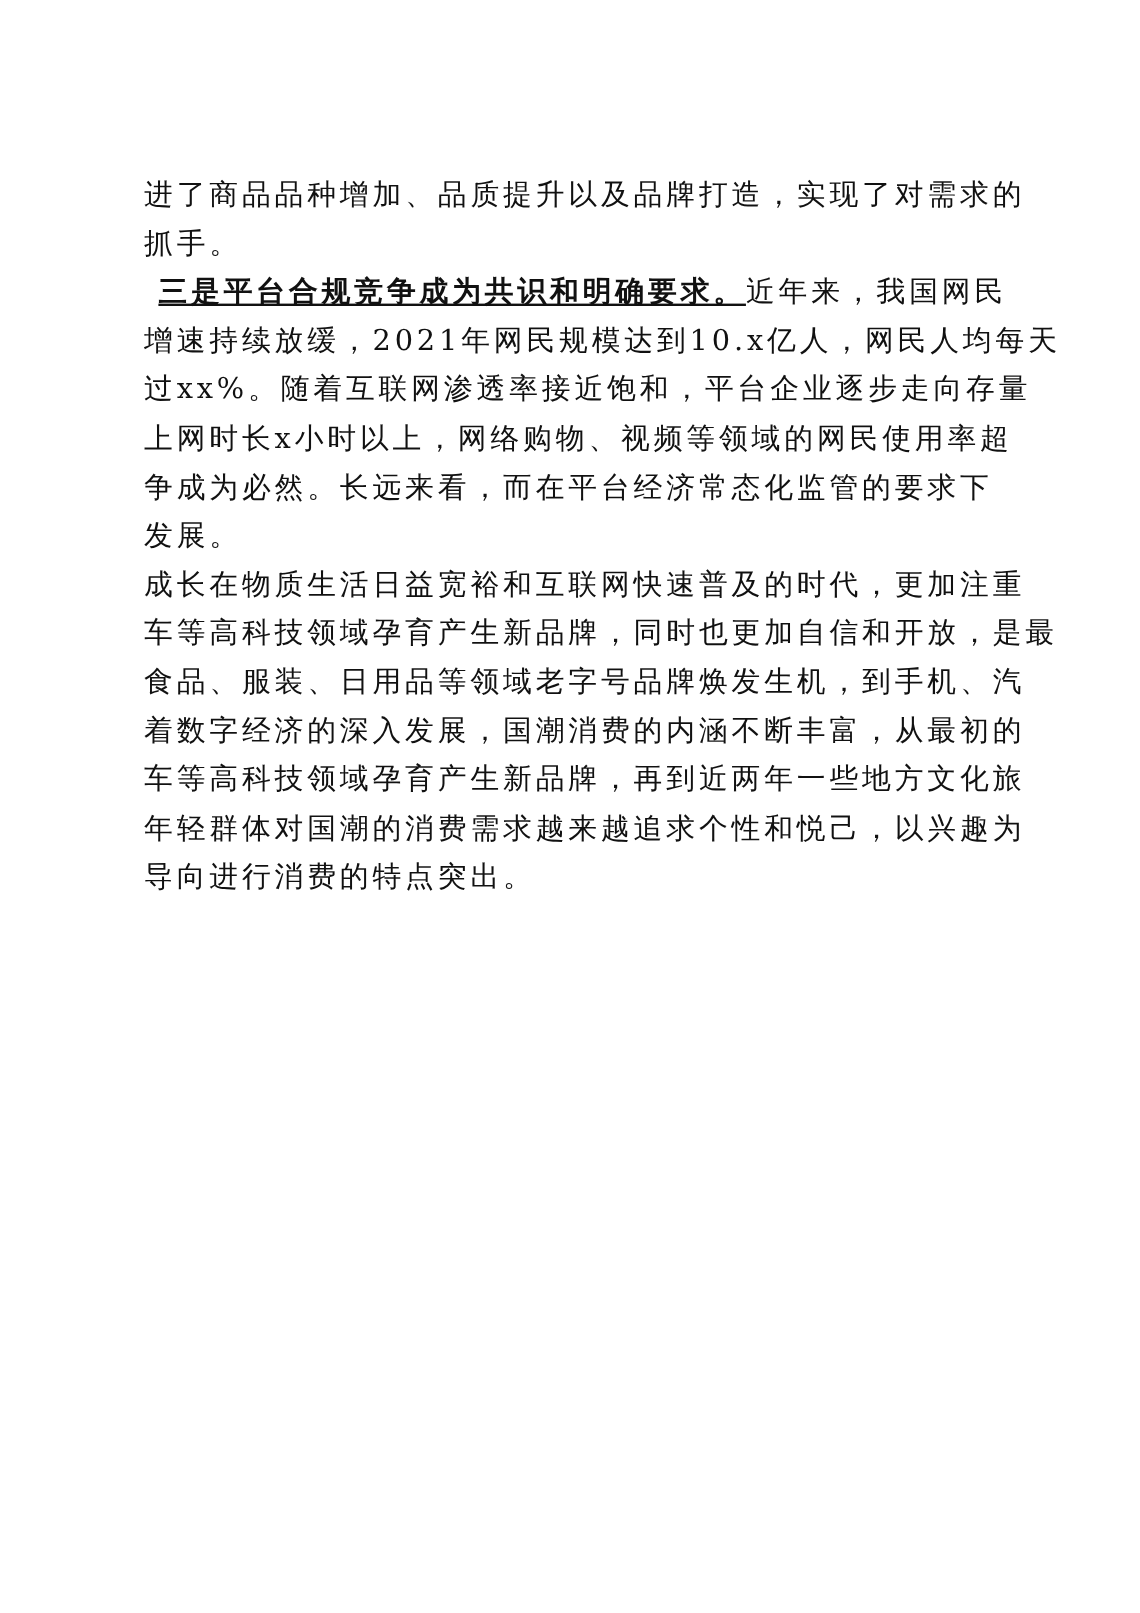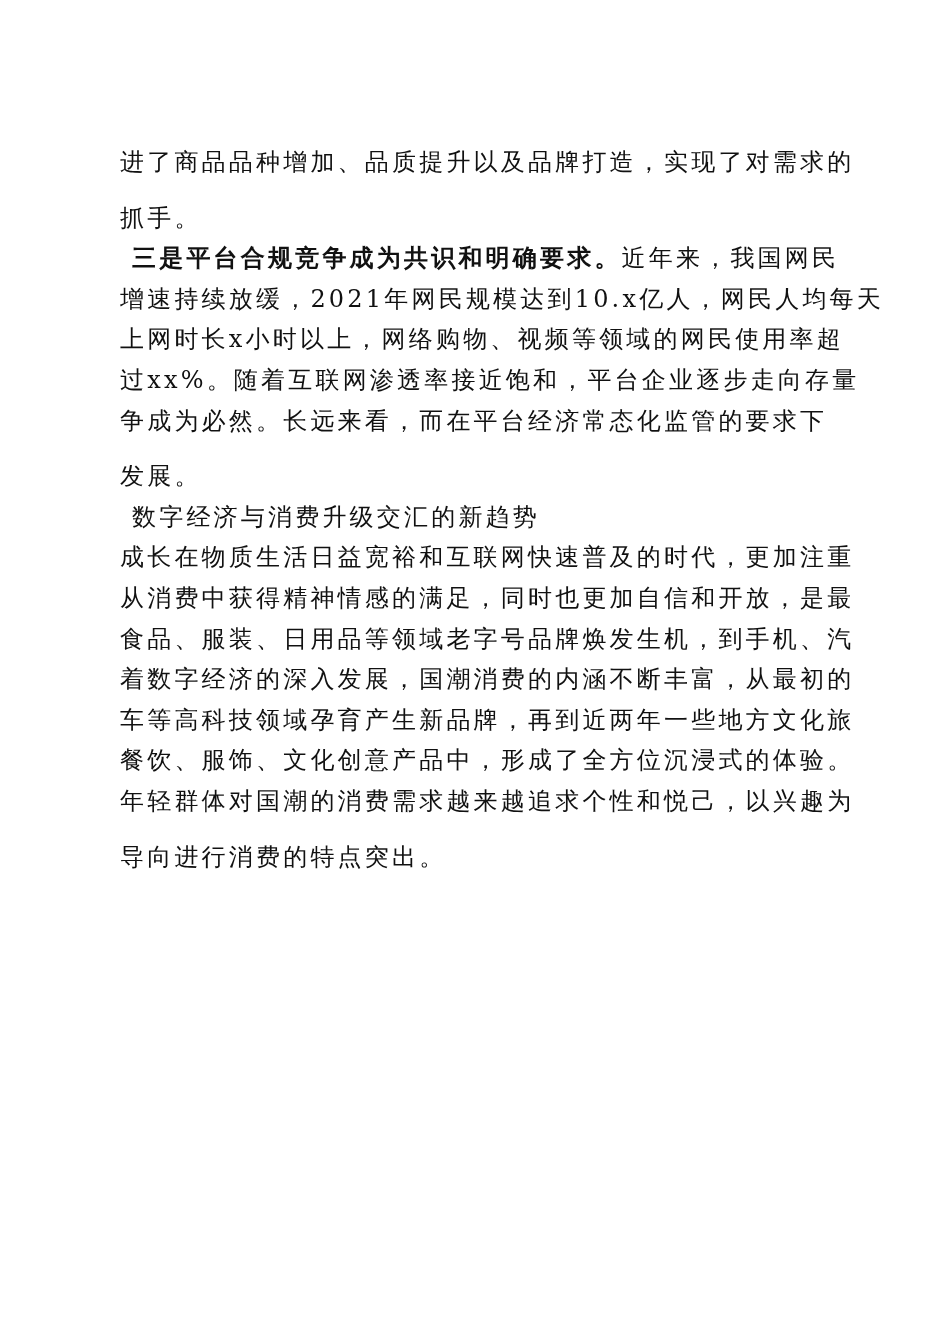--- a/index.html
+++ b/index.html
@@ -26,58 +26,56 @@
       line-height: 40.6px;
       font-size: 24px;
       white-space: nowrap;
       letter-spacing: 3.2px;
       text-align: justify;
       text-align-last: justify;
       overflow: visible;
     }
     .line.last {
       text-align-last: left;
-      margin-top: 15px;
     }
     .indent {
       padding-left: 12px;
     }
     .bold {
       font-weight: bold;
+      text-decoration: underline;
     }
     .heading {
       text-align-last: left;
       padding-left: 12px;
     }
   </style>
 </head>
 <body>
 
 <div class="page">
 
   <div>
     <div class="line">进了商品品种增加、品质提升以及品牌打造，实现了对需求的</div>
     <div class="line last">抓手。</div>
   </div>
 
   <div>
     <div class="line indent"><span class="bold">三是平台合规竞争成为共识和明确要求。</span><span>近年来，我国网民</span></div>
     <div class="line">增速持续放缓，2021年网民规模达到10.x亿人，网民人均每天</div>
+    <div class="line">过xx%。随着互联网渗透率接近饱和，平台企业逐步走向存量</div>
     <div class="line">上网时长x小时以上，网络购物、视频等领域的网民使用率超</div>
-    <div class="line">过xx%。随着互联网渗透率接近饱和，平台企业逐步走向存量</div>
     <div class="line">争成为必然。长远来看，而在平台经济常态化监管的要求下</div>
     <div class="line last">发展。</div>
   </div>
 
-  <div class="line heading">数字经济与消费升级交汇的新趋势</div>
 
   <div>
     <div class="line">成长在物质生活日益宽裕和互联网快速普及的时代，更加注重</div>
-    <div class="line">从消费中获得精神情感的满足，同时也更加自信和开放，是最</div>
+    <div class="line">车等高科技领域孕育产生新品牌，同时也更加自信和开放，是最</div>
     <div class="line">食品、服装、日用品等领域老字号品牌焕发生机，到手机、汽</div>
     <div class="line">着数字经济的深入发展，国潮消费的内涵不断丰富，从最初的</div>
     <div class="line">车等高科技领域孕育产生新品牌，再到近两年一些地方文化旅</div>
-    <div class="line">餐饮、服饰、文化创意产品中，形成了全方位沉浸式的体验。</div>
     <div class="line">年轻群体对国潮的消费需求越来越追求个性和悦己，以兴趣为</div>
     <div class="line last">导向进行消费的特点突出。</div>
   </div>
 
 </div>
 
 </body></html>

